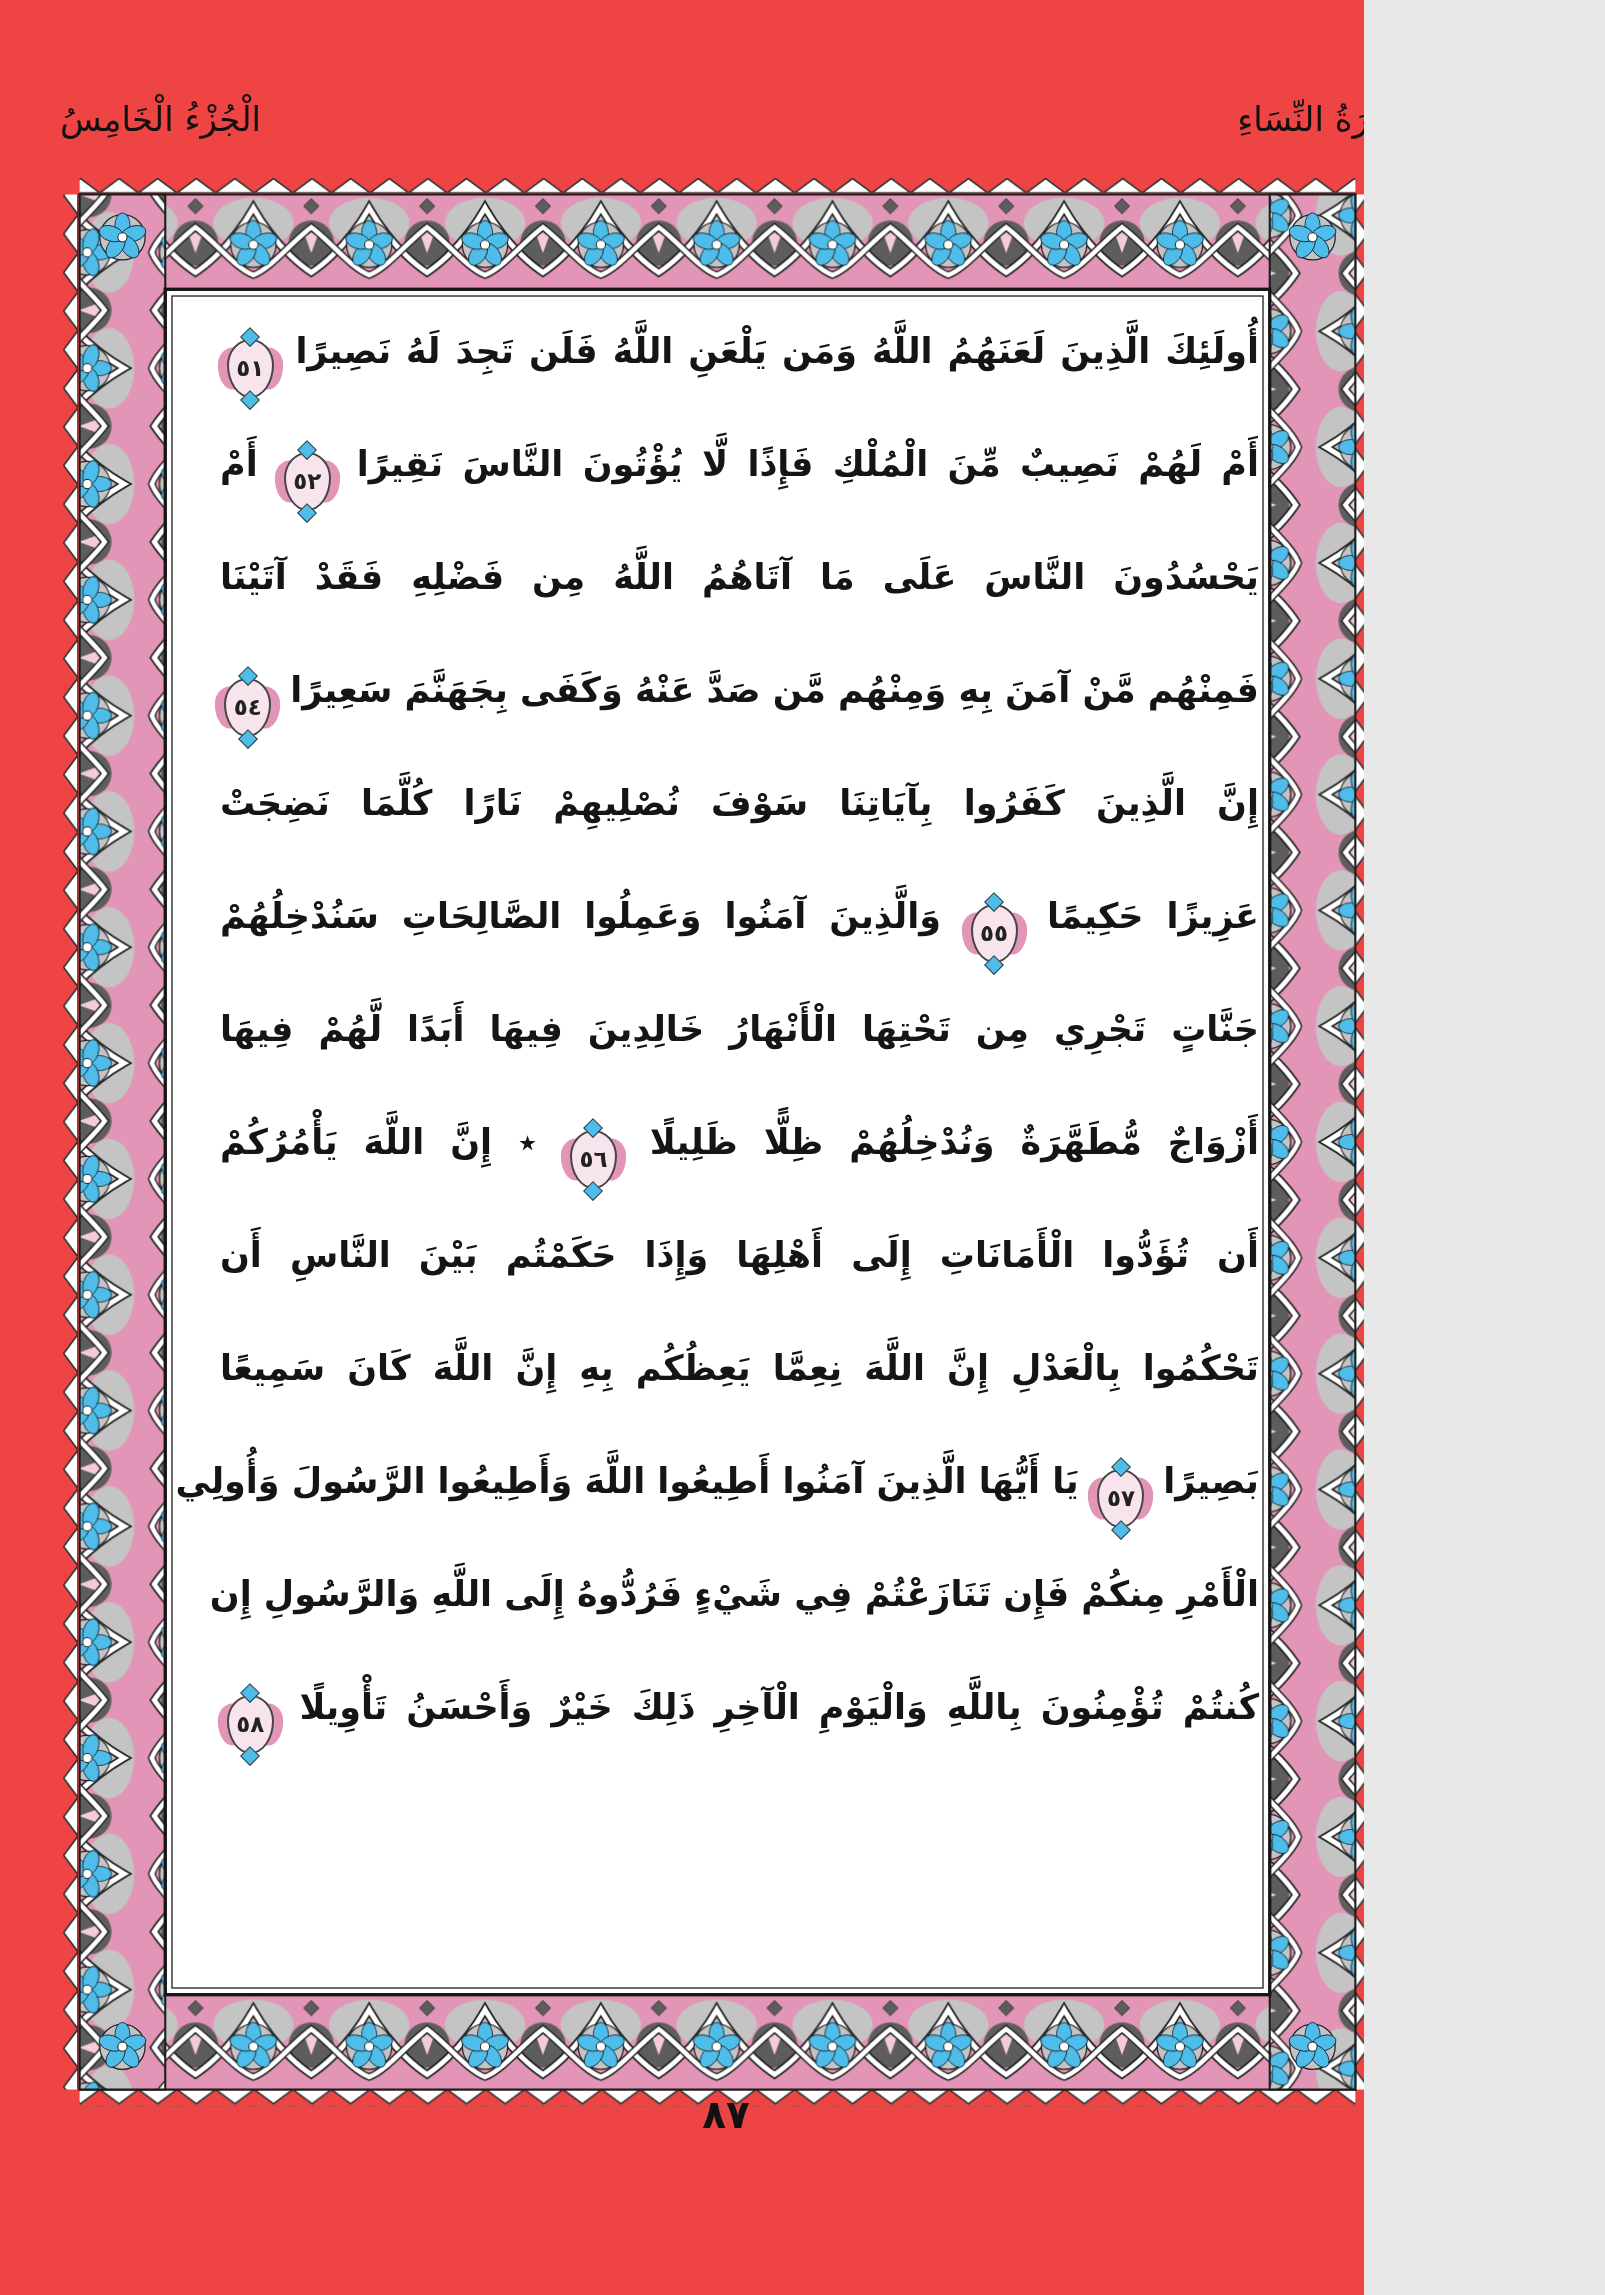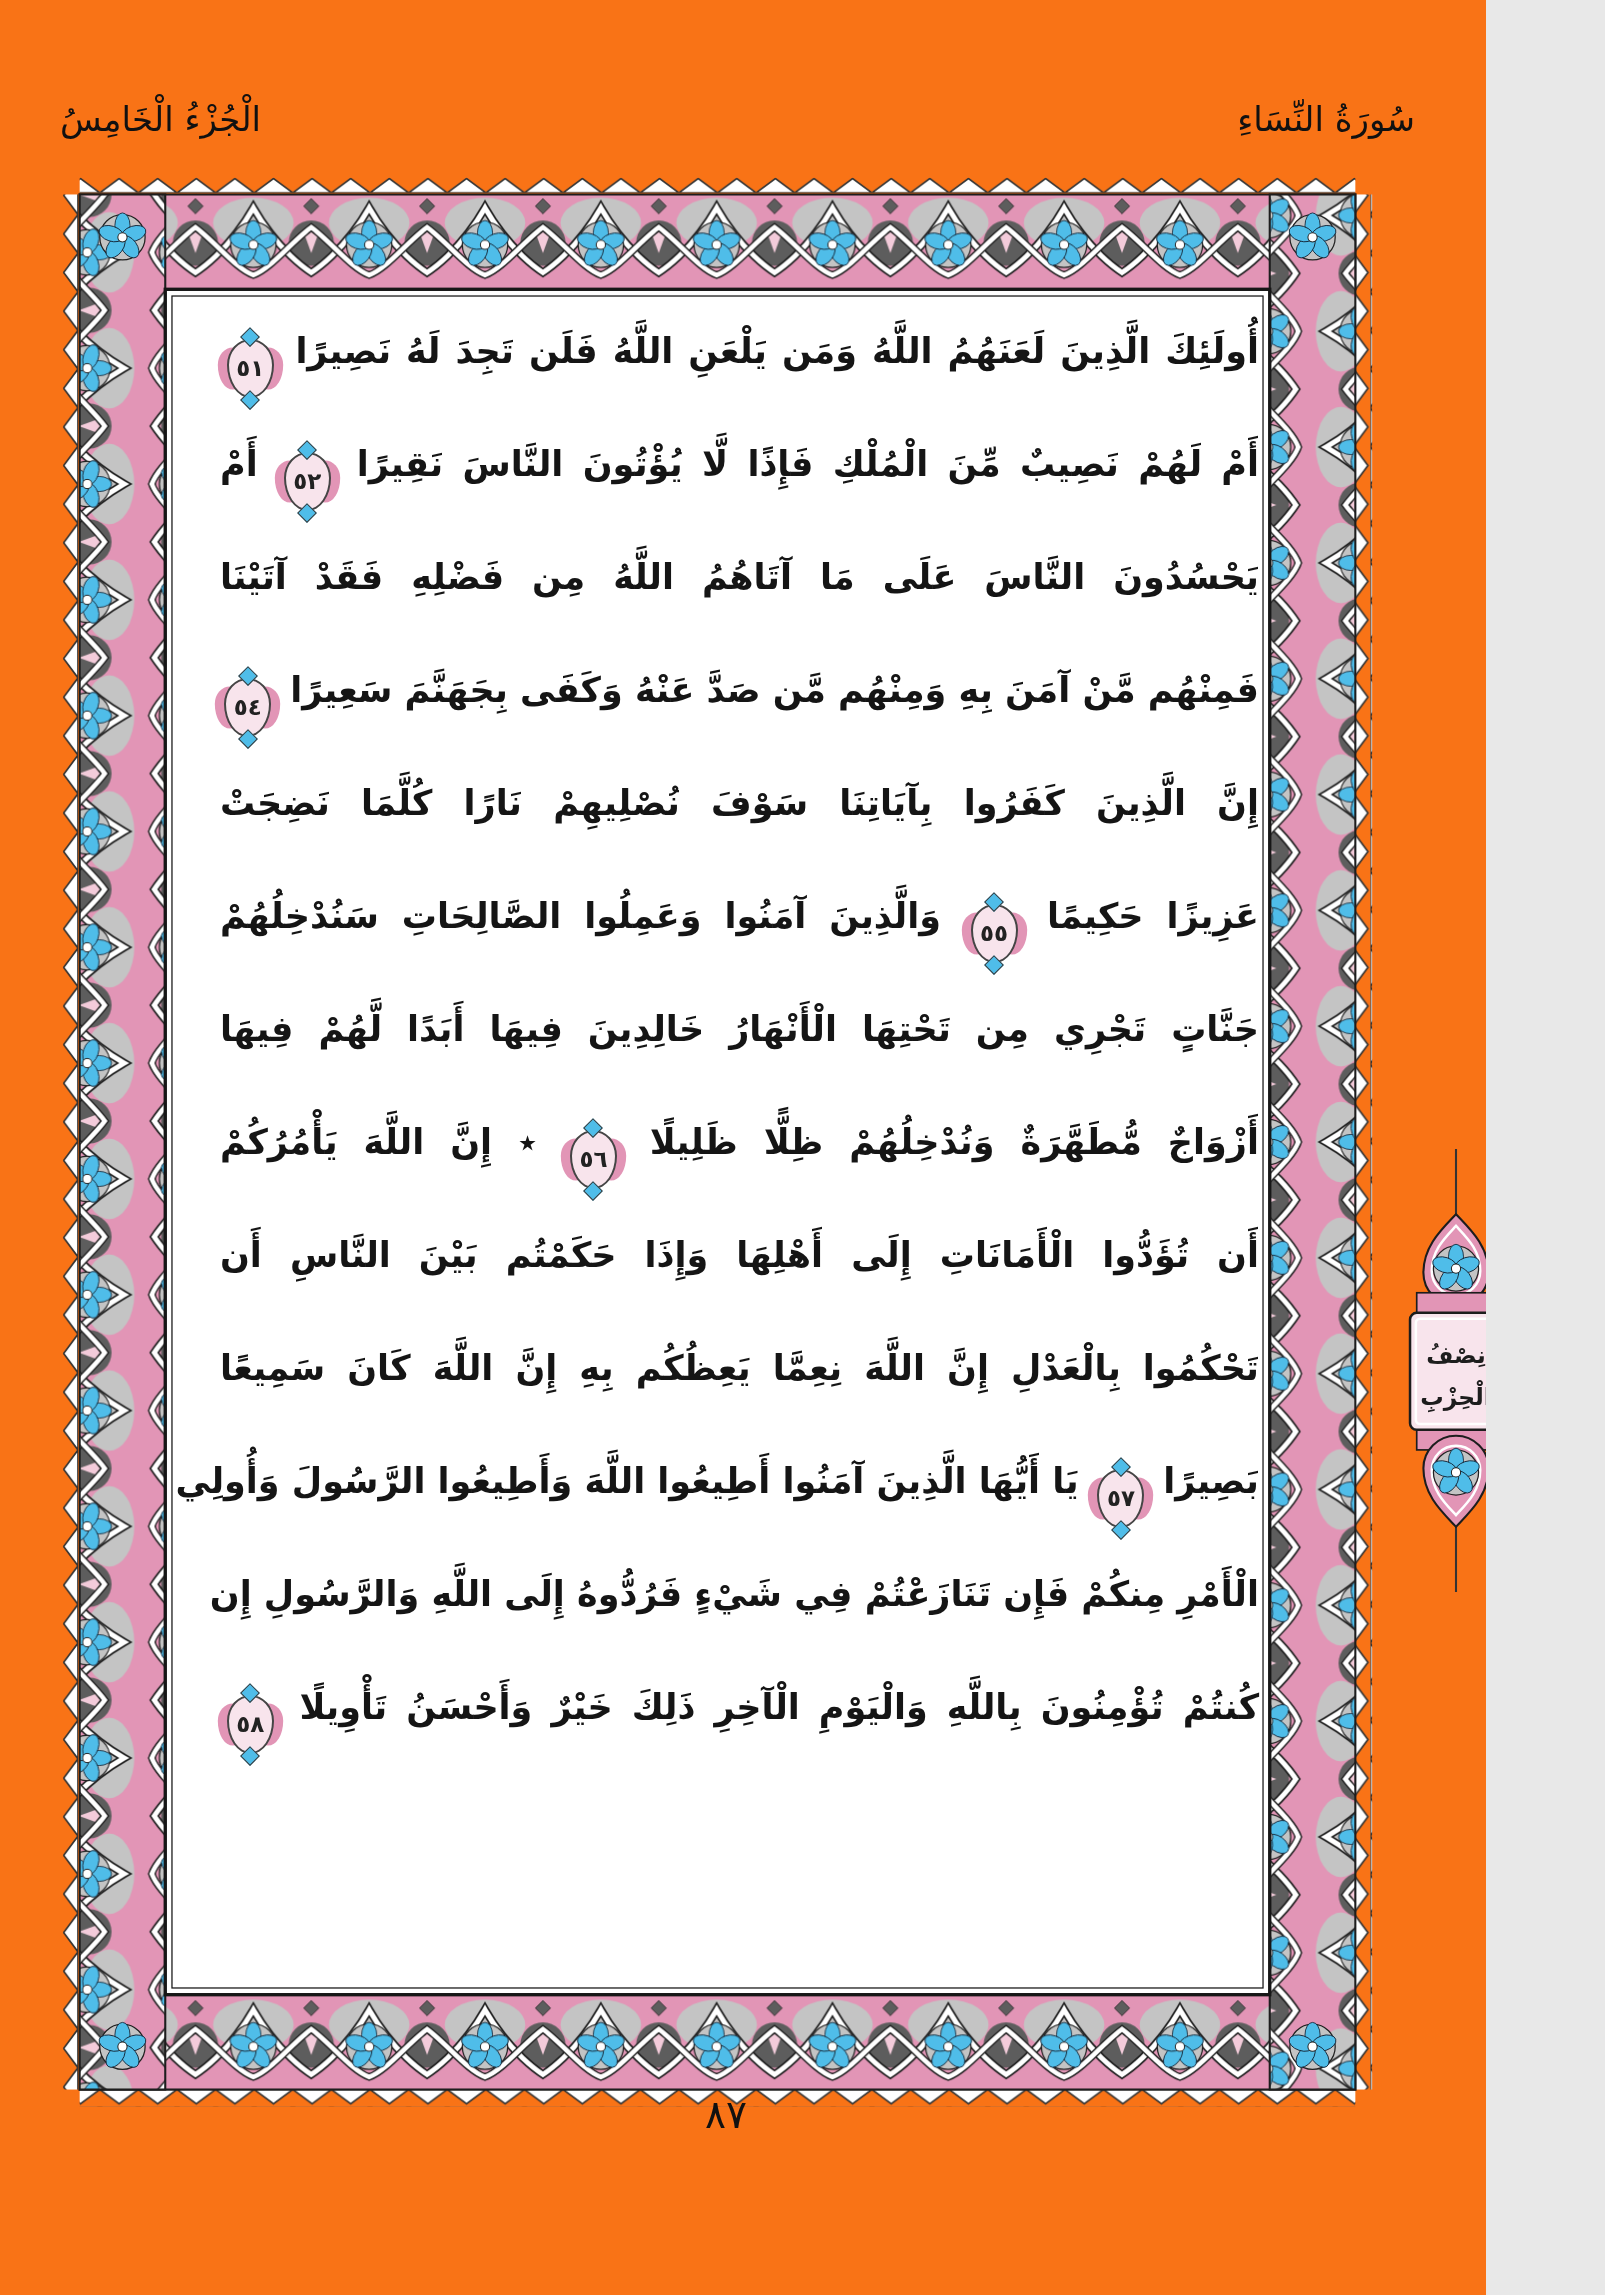--- a/index.html
+++ b/index.html
@@ -1,21 +1,21 @@
 <!DOCTYPE html>
 <html lang="ar" style="--pink: #E295B6; --palepink: #F8E4EC; --blue: #4FBDE9; --graylight: #C4C4C4; --graydark: #5D5D5D; --ink: #1C1C1C;font-size:13.4px"><head>
 <meta charset="utf-8">
 <style>
   :root{
     --pink:#E295B6; --palepink:#F8E4EC; --blue:#4FBDE9;
     --graylight:#C4C4C4; --graydark:#5D5D5D; --ink:#1C1C1C;
   }
   *{margin:0;padding:0;box-sizing:border-box;}
   body{background:#e8e8e8;font-family:"DejaVu Sans",sans-serif;}
-  .page{position:relative;width:1486px;height:2295px;background:#f97316;color:var(--ink);overflow:hidden;}
+  .page{position:relative;width:1364px;height:2295px;background:#ef4444;color:var(--ink);overflow:hidden;}
 
   .header{position:absolute;top:99px;font-size:34px;color:#111;white-space:nowrap;}
   .header-left{left:60px;}
   .header-right{left:1104px;width:311px;text-align:right;}
 
   .border-svg{position:absolute;left:61px;top:176px;}
   .c-pink{fill:var(--pink);}
   .c-palepink{fill:var(--palepink);}
   .c-blue{fill:var(--blue);}
   .c-grayl{fill:var(--graylight);}
@@ -35,21 +35,21 @@
   .verse-marker::before,.verse-marker::after{content:"";position:absolute;left:50%;
     width:11.8px;height:11.8px;background:var(--blue);border:1.7px solid #3a3a3a;
     transform:translateX(-50%) rotate(45deg);}
   .verse-marker::before{top:-11px;}
   .verse-marker::after{bottom:-11px;}
 
   .hizb-svg{position:absolute;left:1400px;top:1148px;}
   .hizb-text{font-family:"DejaVu Sans",sans-serif;font-size:28px;font-weight:700;fill:#1d1d1d;}
 
   .page-number{position:absolute;left:663px;top:2092px;width:126px;text-align:center;
-    font-size:39px;font-weight:400;color:#111;}
+    font-size:39px;font-weight:700;color:#111;}
 </style>
 </head>
 <body>
 
 <div class="page">
 
   <div class="header header-left">الْجُزْءُ الْخَامِسُ</div>
   <div class="header header-right">سُورَةُ النِّسَاءِ</div>
 
   <svg class="border-svg" width="1313" height="1932" viewBox="0 0 1564 2302" aria-hidden="true">

